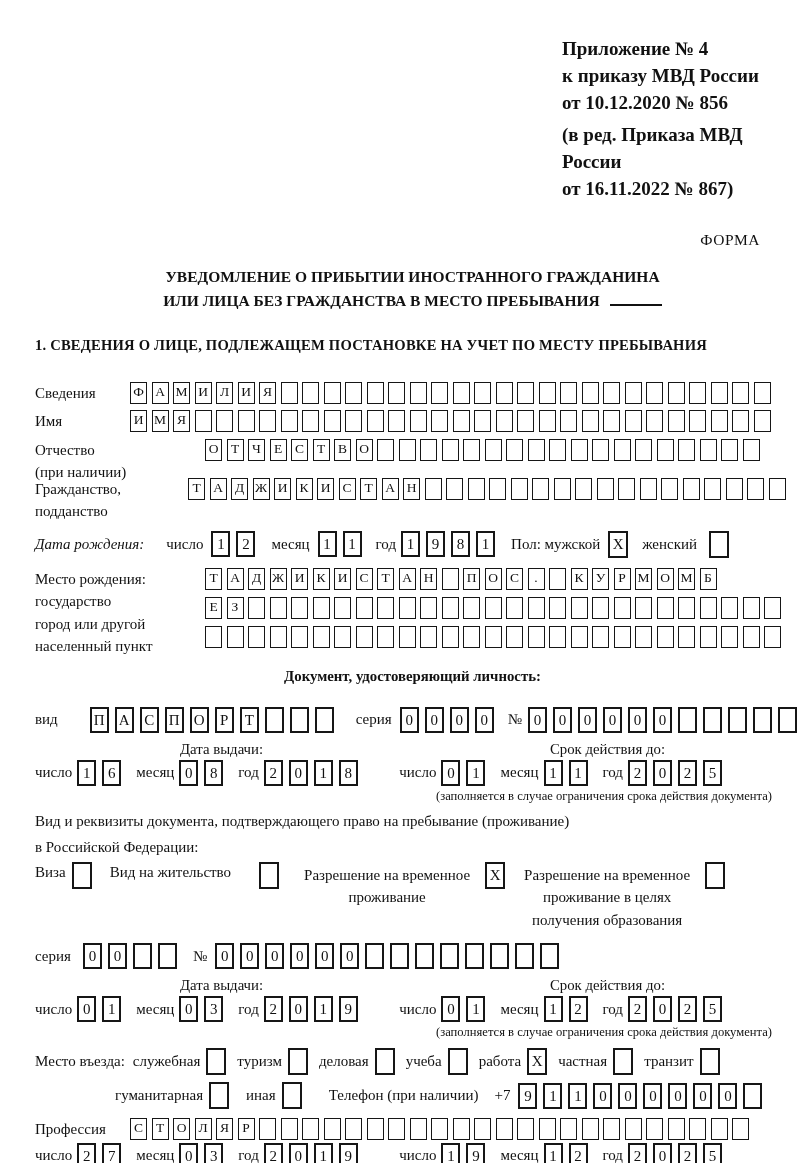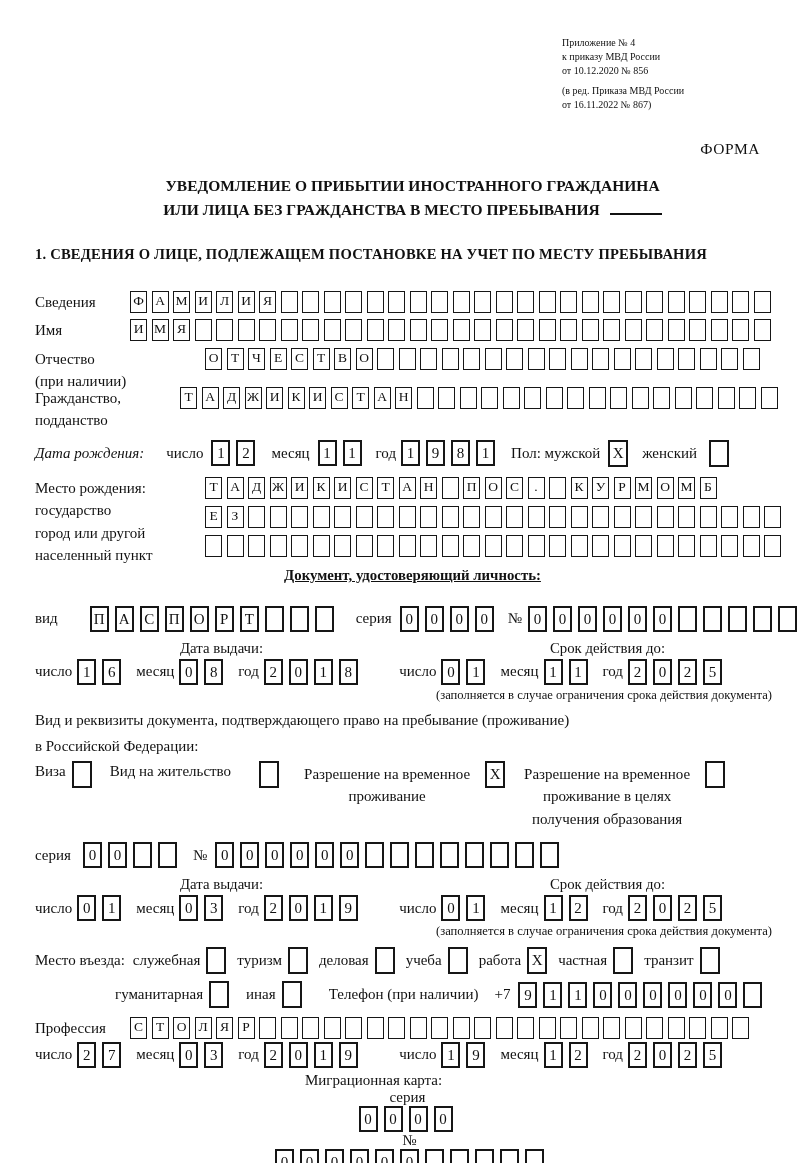--- a/index.html
+++ b/index.html
@@ -1,18 +1,18 @@
 <!DOCTYPE html>
 <html><head>
 <meta charset="utf-8">
 <style>
   html,body{margin:0;padding:0;background:#fff;}
   body{width:800px;height:1163px;overflow:hidden;font-family:"Liberation Serif","DejaVu Serif",serif;color:#111;}
   .page{box-sizing:border-box;width:800px;height:1163px;padding:0 10px 0 35px;position:relative;}
-  .top-right{width:200px;margin:36px 28px 4px auto;font-size:10px;line-height:1.42;}
+  .top-right{width:200px;margin:36px 28px 4px auto;font-size:19px;line-height:1.42;font-weight:bold;}
   .top-right .gap{margin-top:5px;}
   .forma{margin:28px 30px 0 auto;text-align:right;font-weight:normal;font-size:15.5px;letter-spacing:.5px;}
   .title{margin-top:16px;text-align:center;font-weight:bold;font-size:15.5px;line-height:1.55;}
   .blank-line{display:inline-block;width:52px;border-bottom:2.5px solid #111;height:12px;margin-left:10px;}
   .sec-head{margin-top:22px;font-weight:bold;font-size:14.6px;letter-spacing:.2px;}
   .row{display:flex;align-items:flex-start;}
   .lbl{font-size:15px;flex:0 0 auto;line-height:1.5;}
   .w95{width:95px;} .w145{width:145px;} .w170{width:170px;} .w100{width:100px;}
   .cells{display:inline-flex;flex:0 0 auto;}
   .cells>span{box-sizing:border-box;width:17px;height:22px;border:1.7px solid #161616;margin-right:4.5px;
@@ -157,21 +157,21 @@
         <span></span>
         <span></span>
         <span></span>
         <span></span>
         <span></span>
         <span></span>
         <span></span>
       </span>
   </div>
 
-  <div class="row" style="margin-top:-6px;">
+  <div class="row" style="margin-top:-6px;gap:8px;">
     <span class="lbl w145">
       <span>Гражданство,</span><br>
       <span>подданство</span>
     </span>
     <span class="cells">
         <span>Т</span>
         <span>А</span>
         <span>Д</span>
         <span>Ж</span>
         <span>И</span>
@@ -318,21 +318,21 @@
           <span></span>
           <span></span>
           <span></span>
           <span></span>
           <span></span>
           <span></span>
         </div>
     </span>
   </div>
 
-  <div class="center-b" style="margin-top:0;text-decoration:underline;">Документ, удостоверяющий личность:</div>
+  <div class="center-b" style="margin-top:10px;">Документ, удостоверяющий личность:</div>
 
   <div class="dline" style="margin-top:22px;">
     <span class="t" style="margin-right:32px;">вид</span>
     <span class="cells big" style="margin-right:16px;">
         <span>П</span>
         <span>А</span>
         <span>С</span>
         <span>П</span>
         <span>О</span>
         <span>Р</span>

